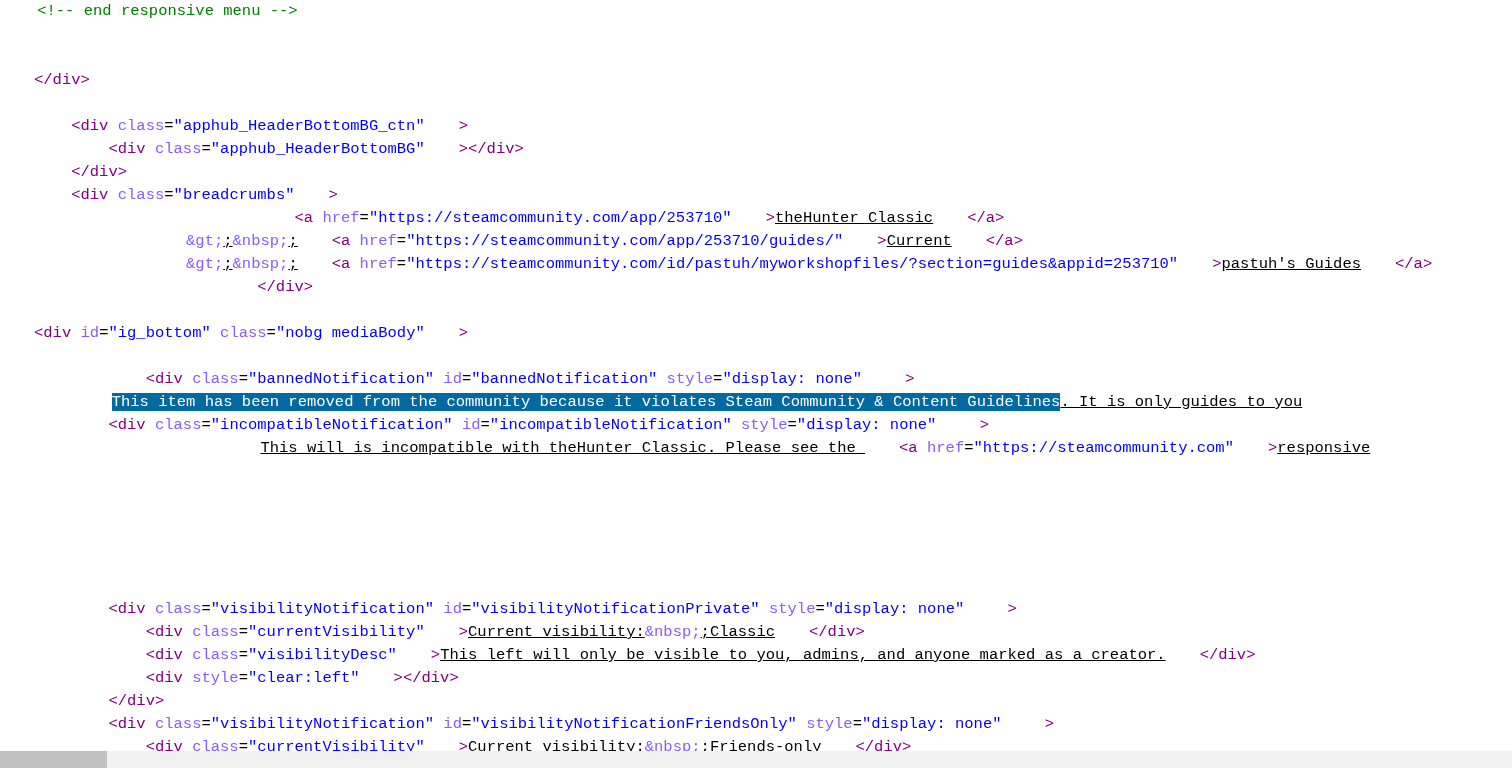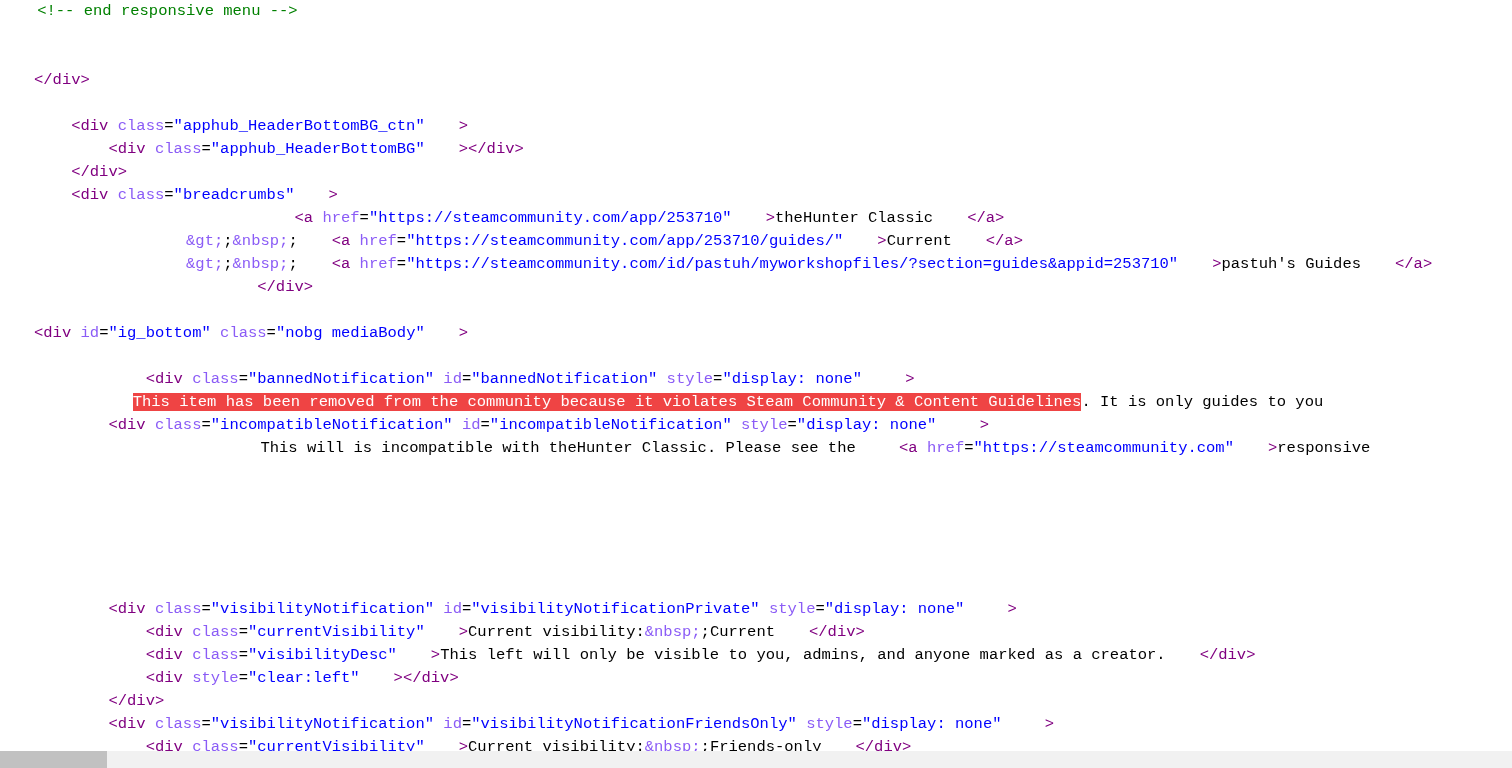--- a/index.html
+++ b/index.html
@@ -19,22 +19,22 @@
   }
   .line {
     white-space: pre;
     height: 23px;
   }
   
   .c  { color: #008000; text-align: right; }          
   .t  { color: #800080; margin-left: 34px; }          
   .a  { color: #8b5cf6; }          
   .v  { color: #0000ff; }          
-  .tx { color: #000000; }          
-  .sel{ background: #ef4444; color: #ffffff; margin-left: 21px; }
+  .tx { color: #000000; text-decoration: underline; }          
+  .sel{ background: #0369a1; color: #ffffff; }
   .scrollbar-track {
     position: fixed;
     left: 0;
     bottom: 0;
     height: 17px;
     width: 100%;
     background: #f1f1f1;
   }
   .scrollbar-thumb {
     position: absolute;
@@ -70,21 +70,21 @@
 <div class="line">            <span class="sel">This item has been removed from the community because it violates Steam Community &amp; Content Guidelines</span><span class="tx">. It is only guides to you</span></div>
 <div class="line">        <span class="t">&lt;div</span> <span class="a">class</span>=<span class="v">"incompatibleNotification"</span> <span class="a">id</span>=<span class="v">"incompatibleNotification"</span> <span class="a">style</span>=<span class="v">"display: none"</span> <span class="t">&gt;</span></div>
 <div class="line">                            <span class="tx">This will is incompatible with theHunter Classic. Please see the </span><span class="t">&lt;a</span> <span class="a">href</span>=<span class="v">"https://steamcommunity.com"</span><span class="t">&gt;</span><span class="tx">responsive</span></div>
 <div class="line"> </div>
 <div class="line"> </div>
 <div class="line"> </div>
 <div class="line"> </div>
 <div class="line"> </div>
 <div class="line"> </div>
 <div class="line">        <span class="t">&lt;div</span> <span class="a">class</span>=<span class="v">"visibilityNotification"</span> <span class="a">id</span>=<span class="v">"visibilityNotificationPrivate"</span> <span class="a">style</span>=<span class="v">"display: none"</span> <span class="t">&gt;</span></div>
-<div class="line">            <span class="t">&lt;div</span> <span class="a">class</span>=<span class="v">"currentVisibility"</span><span class="t">&gt;</span><span class="tx">Current visibility:</span><span class="a">&amp;nbsp;</span><span class="tx">;Current</span><span class="t">&lt;/div&gt;</span></div>
+<div class="line">            <span class="t">&lt;div</span> <span class="a">class</span>=<span class="v">"currentVisibility"</span><span class="t">&gt;</span><span class="tx">Current visibility:</span><span class="a">&amp;nbsp;</span><span class="tx">;Classic</span><span class="t">&lt;/div&gt;</span></div>
 <div class="line">            <span class="t">&lt;div</span> <span class="a">class</span>=<span class="v">"visibilityDesc"</span><span class="t">&gt;</span><span class="tx">This left will only be visible to you, admins, and anyone marked as a creator.</span><span class="t">&lt;/div&gt;</span></div>
 <div class="line">            <span class="t">&lt;div</span> <span class="a">style</span>=<span class="v">"clear:left"</span><span class="t">&gt;&lt;/div&gt;</span></div>
 <div class="line">        <span class="t">&lt;/div&gt;</span></div>
 <div class="line">        <span class="t">&lt;div</span> <span class="a">class</span>=<span class="v">"visibilityNotification"</span> <span class="a">id</span>=<span class="v">"visibilityNotificationFriendsOnly"</span> <span class="a">style</span>=<span class="v">"display: none"</span> <span class="t">&gt;</span></div>
 <div class="line">            <span class="t">&lt;div</span> <span class="a">class</span>=<span class="v">"currentVisibility"</span><span class="t">&gt;</span><span class="tx">Current visibility:</span><span class="a">&amp;nbsp;</span><span class="tx">;Friends-only</span><span class="t">&lt;/div&gt;</span></div>
 <div class="line">            <span class="t">&lt;div</span> <span class="a">class</span>=<span class="v">"visibilityDesc"</span><span class="t">&gt;</span><span class="tx">This item will only be visible in searches to you, your friends, and admins.</span><span class="t">&lt;/div&gt;</span></div>
 
 </div>
 
 <div class="scrollbar-track">

